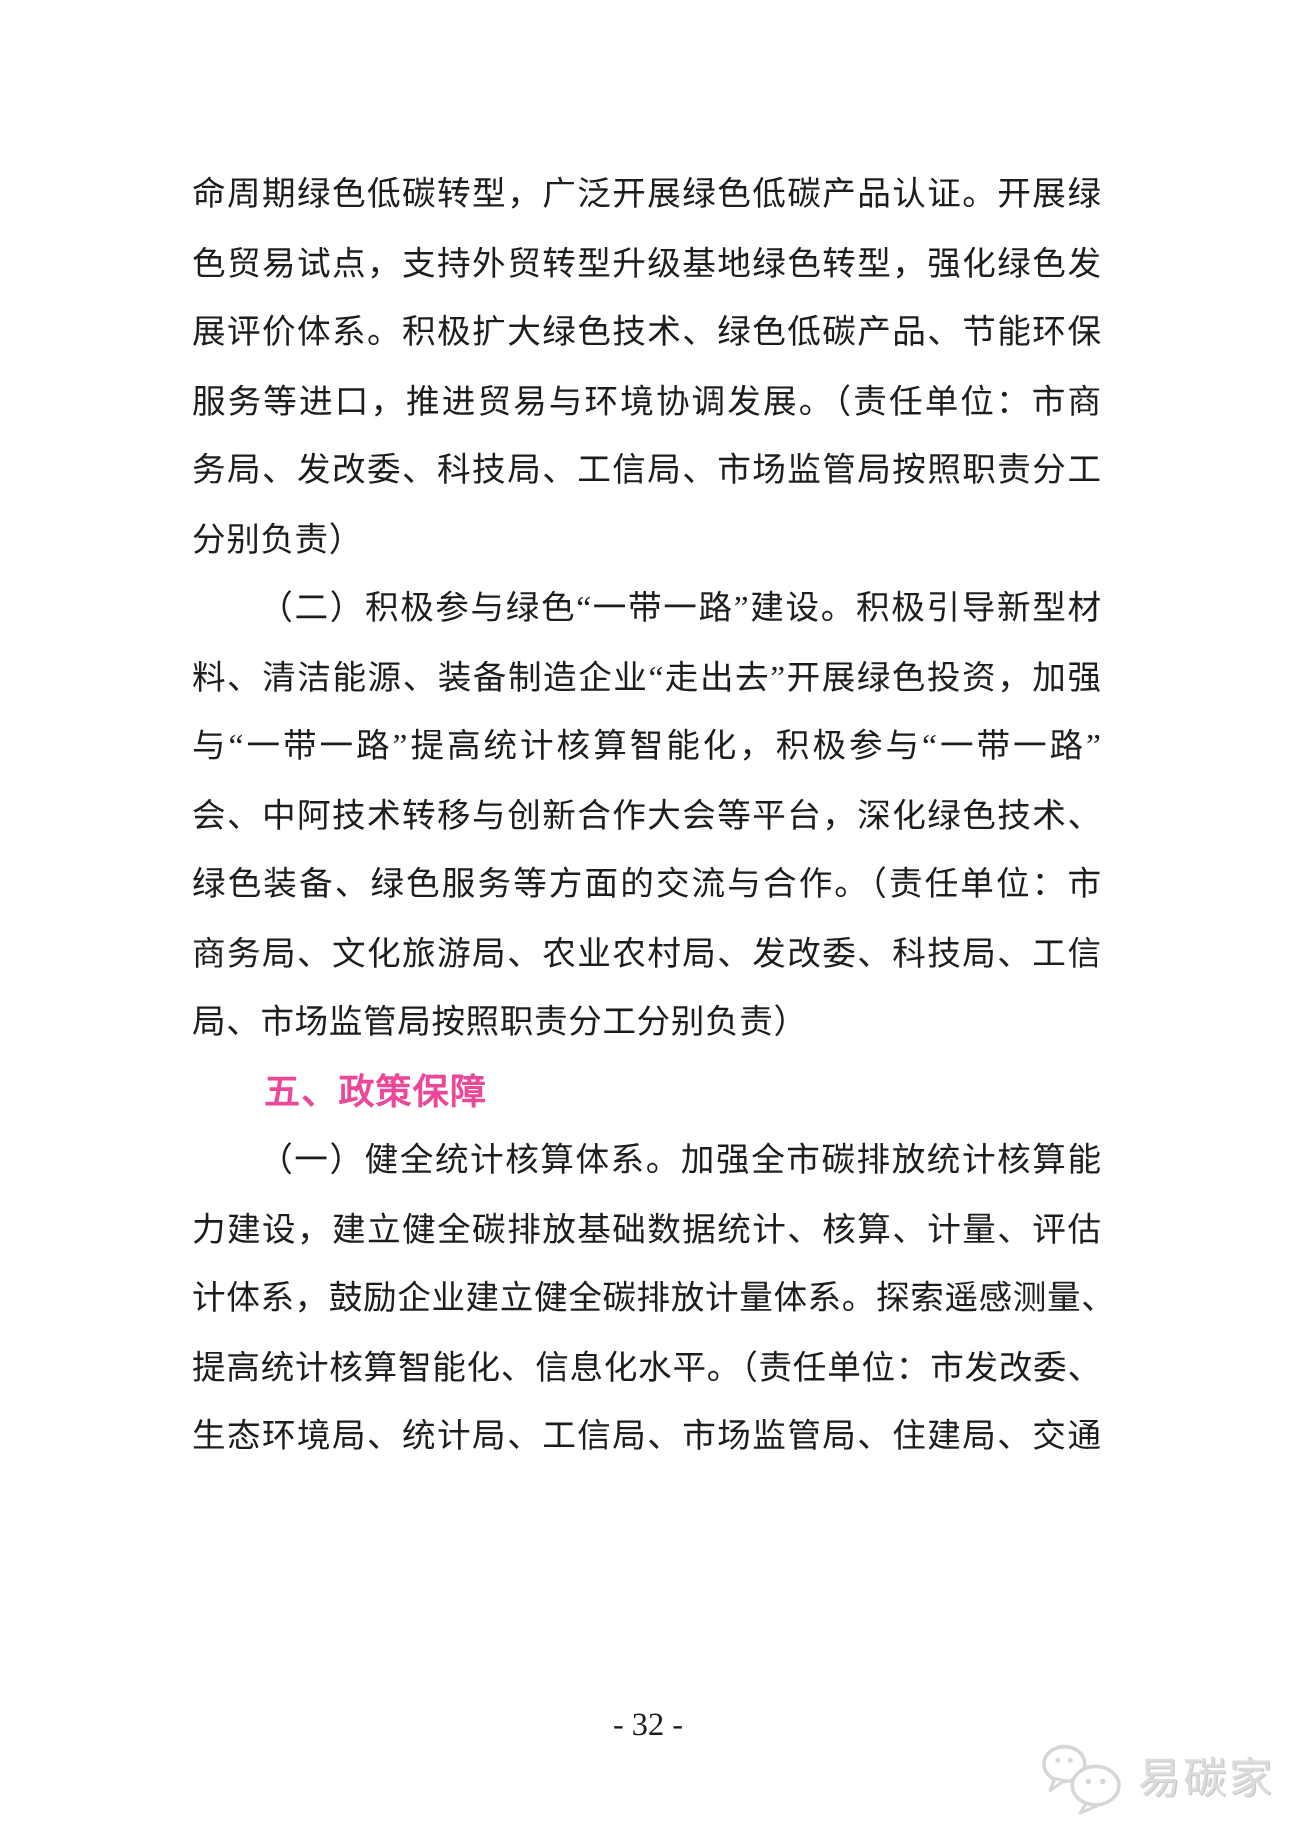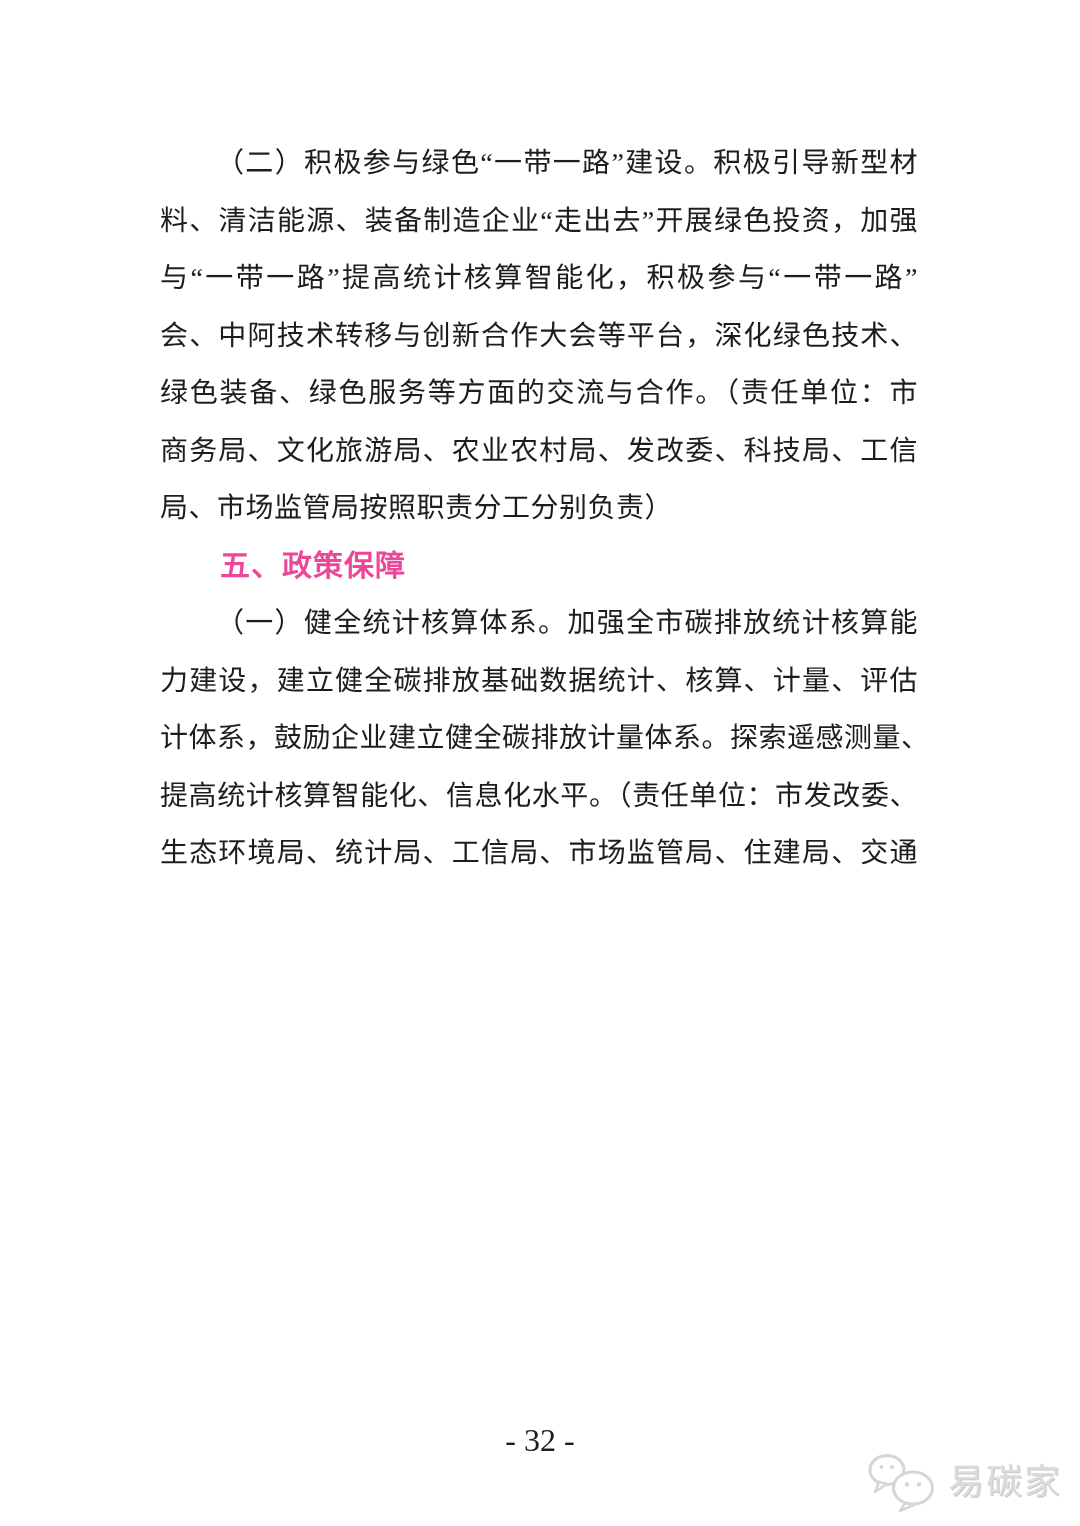--- a/index.html
+++ b/index.html
@@ -47,21 +47,21 @@
     color: #ec4899;
     text-indent: 2em;
     letter-spacing: 1px;
   }
   .footer {
     position: absolute;
     left: 0;
     right: 0;
     top: 1422px;
     text-align: center;
-    font-size: 32px;
+    font-size: 27px;
     color: #1d1d1d;
     font-family: "Liberation Serif", "DejaVu Serif", serif;
   }
   .watermark {
     position: absolute;
     right: 18px;
     top: 1452px;
     display: flex;
     align-items: center;
     gap: 8px;
@@ -76,20 +76,28 @@
     letter-spacing: 2px;
   }
 </style>
 </head>
 <body>
 
 <div class="page">
 
   <div class="body-text">
 
+    <div class="para">
+      <div class="line">命周期绿色低碳转型，广泛开展绿色低碳产品认证。开展绿</div>
+      <div class="line">色贸易试点，支持外贸转型升级基地绿色转型，强化绿色发</div>
+      <div class="line">展评价体系。积极扩大绿色技术、绿色低碳产品、节能环保</div>
+      <div class="line">服务等进口，推进贸易与环境协调发展。（责任单位：市商</div>
+      <div class="line">务局、发改委、科技局、工信局、市场监管局按照职责分工</div>
+      <div class="line end">分别负责）</div>
+    </div>
 
     <div class="para">
       <div class="line indent">（二）积极参与绿色“一带一路”建设。积极引导新型材</div>
       <div class="line">料、清洁能源、装备制造企业“走出去”开展绿色投资，加强</div>
       <div class="line">与“一带一路”提高统计核算智能化，积极参与“一带一路”</div>
       <div class="line">会、中阿技术转移与创新合作大会等平台，深化绿色技术、</div>
       <div class="line">绿色装备、绿色服务等方面的交流与合作。（责任单位：市</div>
       <div class="line">商务局、文化旅游局、农业农村局、发改委、科技局、工信</div>
       <div class="line end">局、市场监管局按照职责分工分别负责）</div>
     </div>

